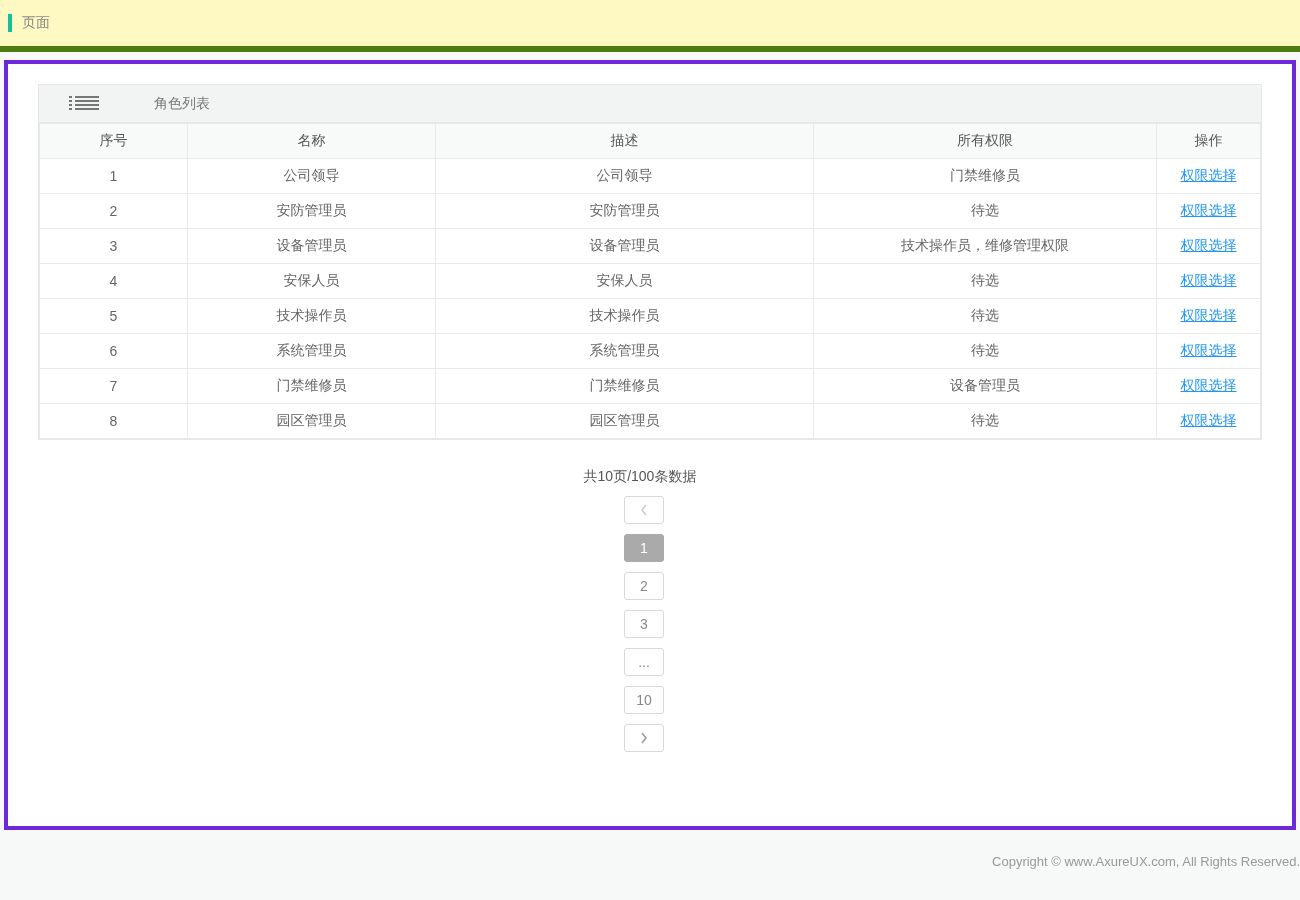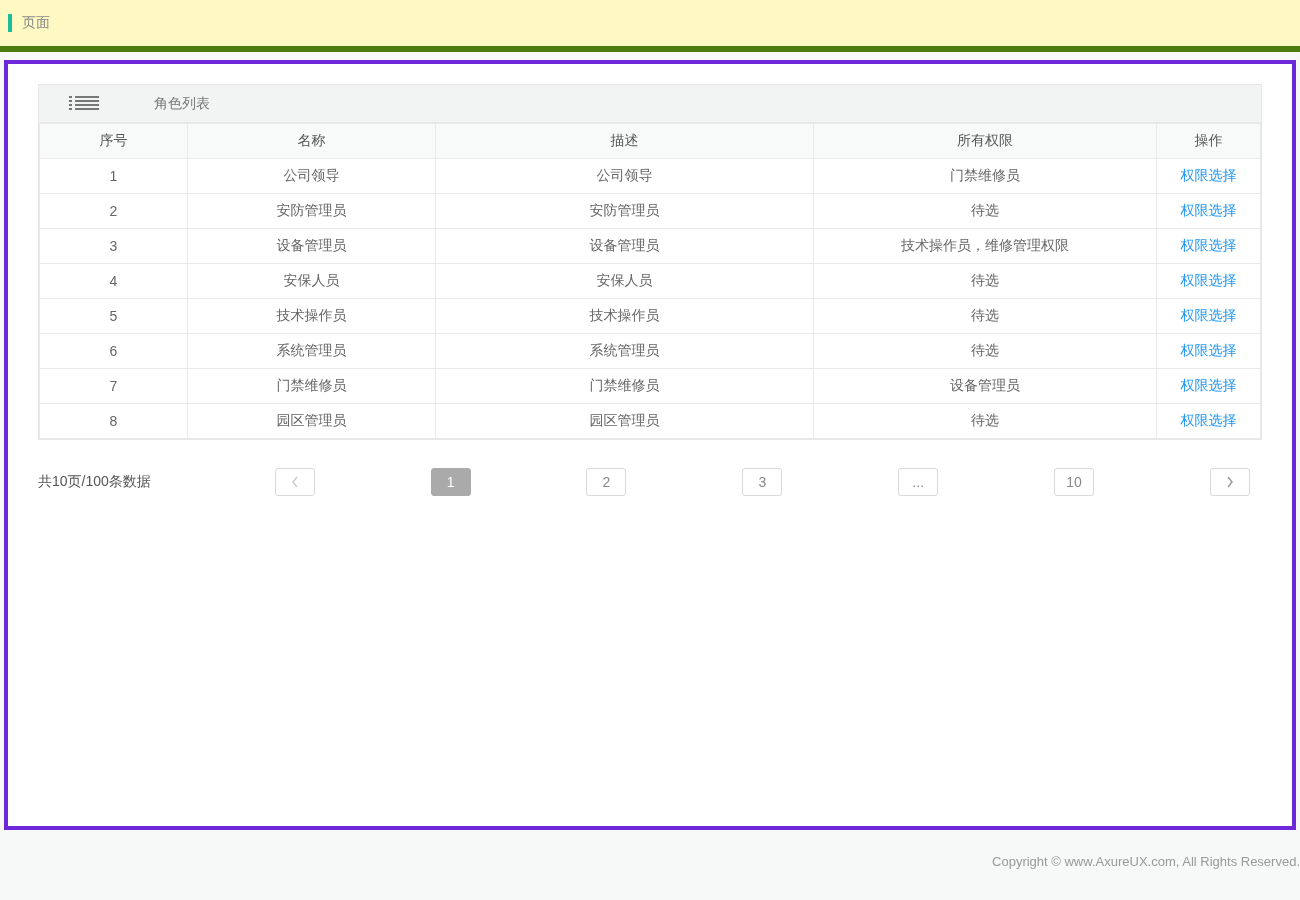--- a/index.html
+++ b/index.html
@@ -84,27 +84,29 @@
       color: #555;
     }
     .col-idx { width: 148px; }
     .col-name { width: 248px; }
     .col-desc { width: 378px; margin-left: 23px; }
     .col-perm { width: 343px; }
     .col-act { width: auto; }
     .link {
       color: #2196f3;
       cursor: pointer;
+      text-decoration: underline;
     }
     .pager {
       display: flex;
       align-items: center;
-      justify-content: space-between;
+      justify-content: flex-start;
       padding: 28px 12px 0 0;
       gap: 10px;
+      flex-direction: column;
     }
     .pager-info {
       color: #555;
       font-size: 14px;
       margin-right: 8px;
     }
     .pg-btn {
       min-width: 40px;
       height: 28px;
       border: 1px solid #d9d9d9;

